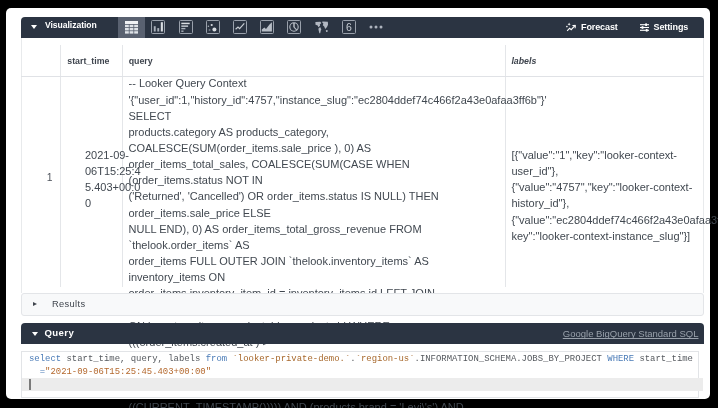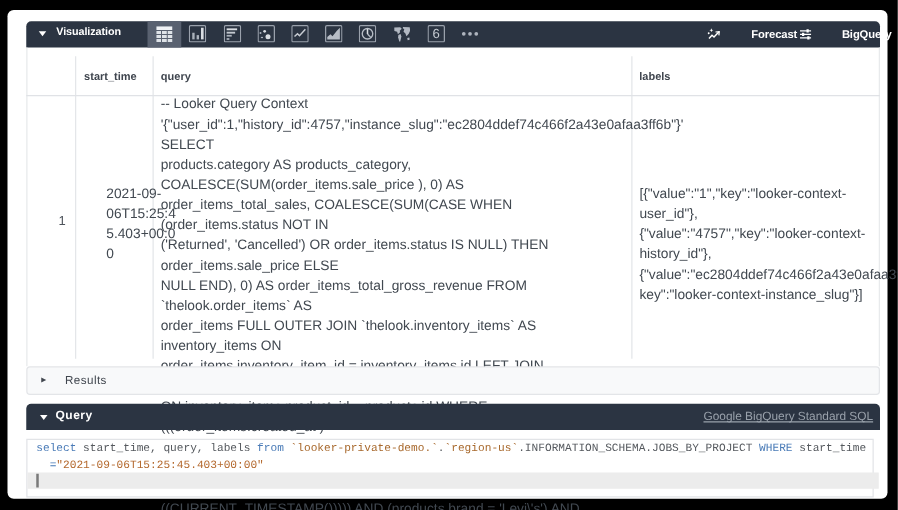--- a/index.html
+++ b/index.html
@@ -12,21 +12,21 @@
 .vizbar { position:absolute; left:21px; top:17px; width:683px; height:20.5px; background:#2b3442; border-radius:4px 4px 0 0; }
 .caret-down { width:0; height:0; border-left:3.1px solid transparent; border-right:3.1px solid transparent; border-top:4.1px solid #fff; }
 .barlabel { color:#fff; font-size:8.6px; font-weight:bold; letter-spacing:-0.05px; }
 
 
 .icbtn { position:absolute; top:0; height:20.5px; width:27.2px; display:flex; align-items:center; justify-content:center; }
 .icbtn.sel { background:#596170; }
 .icbtn svg { display:block; }
 
 
-.rbtn { position:absolute; top:0; height:20.5px; display:flex; align-items:center; color:#fff; font-size:9px; font-weight:bold; letter-spacing:-0.1px;gap:20px; }
+.rbtn { position:absolute; top:0; height:20.5px; display:flex; align-items:center; color:#fff; font-size:9px; font-weight:bold; letter-spacing:-0.1px; }
 
 
 .thead-text { position:absolute; font-size:8.8px; color:#3f454e; font-weight:bold; }
 .vline { position:absolute; width:1px; background:#e4e6e9; }
 .hline { position:absolute; height:1px; background:#e0e2e6; }
 .cell { position:absolute; font-size:11px; line-height:16.15px; color:#414850; }
 
 
 .resbar { position:absolute; left:21px; top:293px; width:683px; height:22.5px; background:#f8f9fa; border:1px solid #e3e5e8; border-radius:3px; }
 .tri-right { position:absolute; width:0; height:0; border-top:2.7px solid transparent; border-bottom:2.7px solid transparent; border-left:4.0px solid #40464e; }
@@ -149,27 +149,27 @@
         <line x1="0" y1="1.7" x2="9" y2="1.7"></line>
         <line x1="0" y1="4.5" x2="9" y2="4.5"></line>
         <line x1="0" y1="7.3" x2="9" y2="7.3"></line>
       </g>
       <g fill="#fff">
         <rect x="5.2" y="0.4" width="1.8" height="2.6"></rect>
         <rect x="1.6" y="3.2" width="1.8" height="2.6"></rect>
         <rect x="5.8" y="6.0" width="1.8" height="2.6"></rect>
       </g>
     </svg>
-    <span>BigQuery</span>
+    <span>Settings</span>
   </div>
 </div>
 
 <div class="thead-text" style="left:67.3px; top:55.8px;">start_time</div>
 <div class="thead-text" style="left:128.7px; top:55.8px;">query</div>
-<div class="thead-text" style="left:511.4px; top:55.8px;">labels</div>
+<div class="thead-text" style="left:511.4px; top:55.8px;font-style:italic;">labels</div>
 
 <div class="vline" style="left:20.6px; top:37.5px; height:255.4px; background:#e8eaec;"></div>
 <div class="vline" style="left:703.4px; top:37.5px; height:255.4px; background:#e8eaec;"></div>
 <div class="vline" style="left:59.5px; top:45px; height:241.5px;"></div>
 <div class="vline" style="left:121.5px; top:45px; height:241.5px;"></div>
 <div class="vline" style="left:505px; top:45px; height:241.5px;"></div>
 <div class="hline" style="left:21px; top:76px; width:683px;"></div>
 
 <div class="cell" style="left:21px; top:170.4px; width:31.5px; text-align:right; color:#4e545c; font-size:10.4px;">1</div>
 

